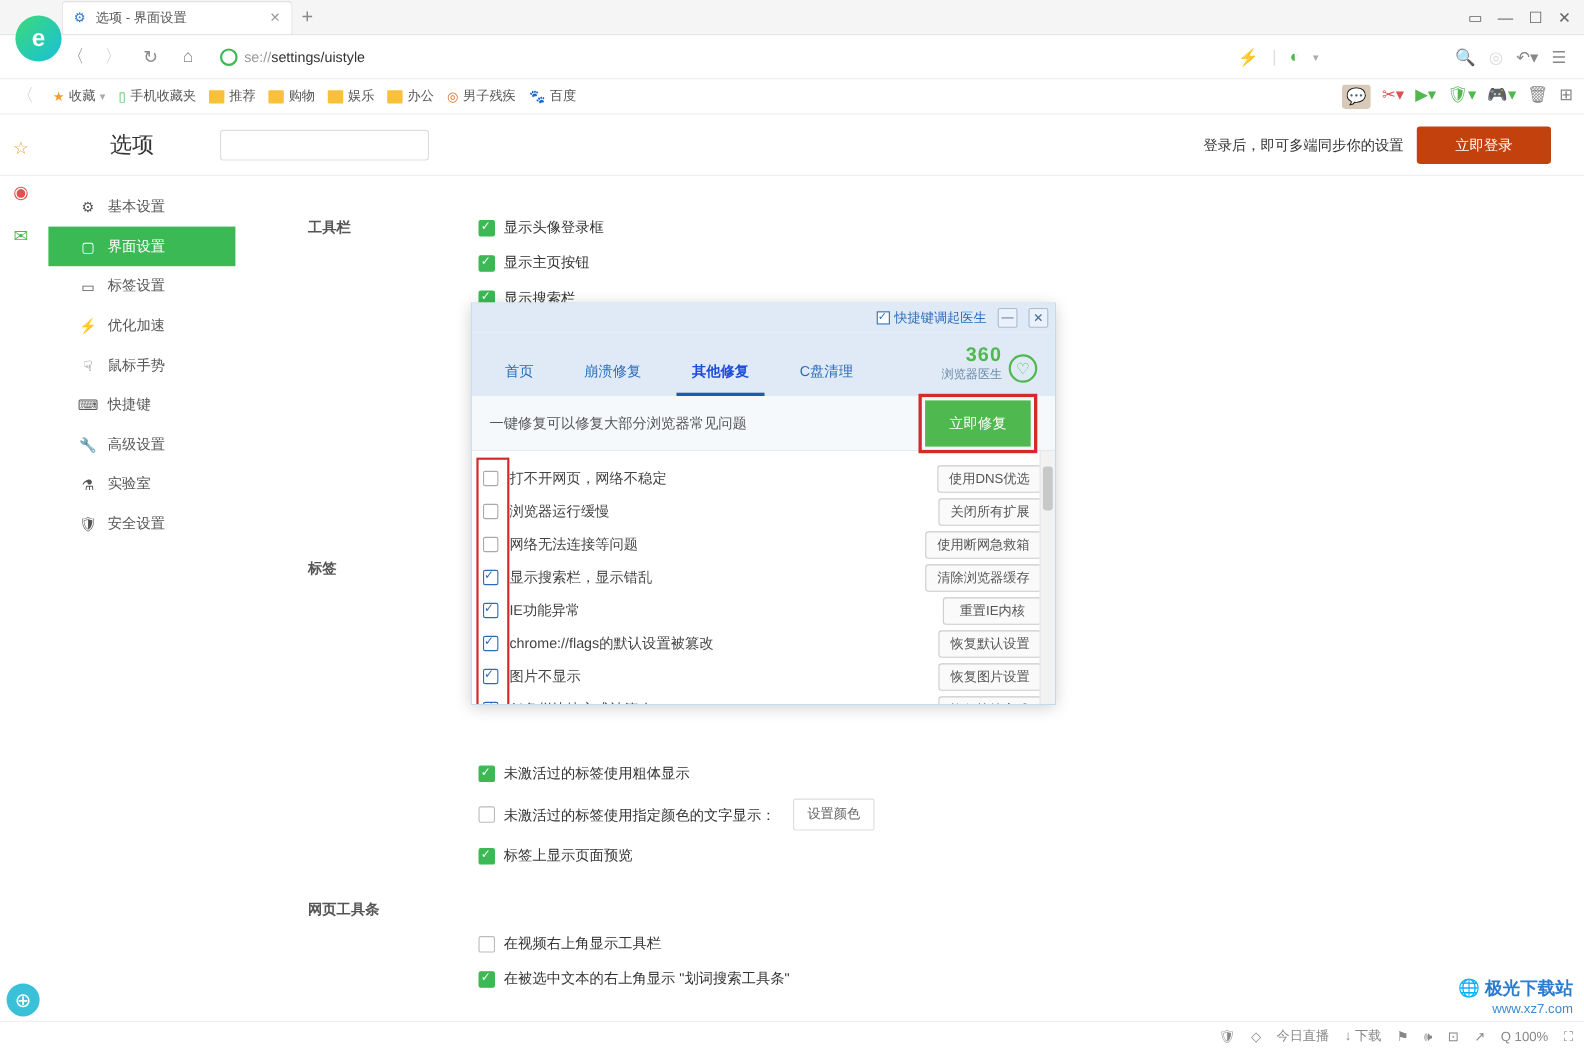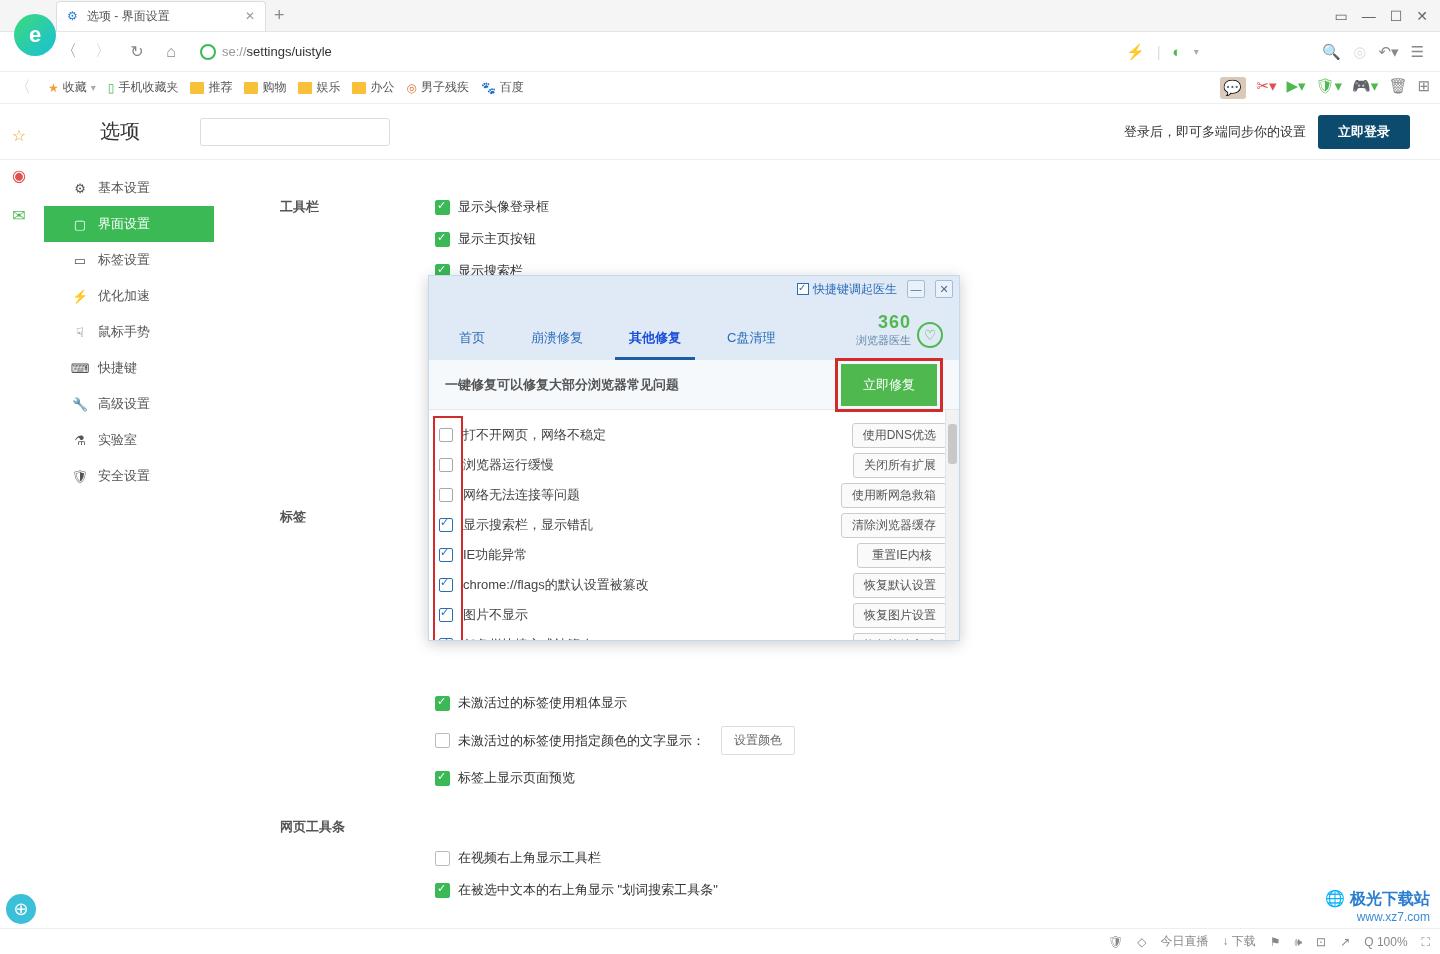--- a/index.html
+++ b/index.html
@@ -34,21 +34,21 @@
 
 
 .left-rail { position:absolute; left:0; top:104px; width:38px; display:flex; flex-direction:column; align-items:center; gap:18px; padding-top:20px; }
 .rail-icon { width:22px; height:22px; display:flex; align-items:center; justify-content:center; cursor:pointer; }
 
 
 .settings-header { height:56px; display:flex; align-items:center; padding:0 30px 0 100px; border-bottom:1px solid #eee; }
 .settings-title { font-size:20px; color:#333; margin-right:60px; }
 .search-box { width:190px; height:28px; border:1px solid #ddd; border-radius:3px; padding:0 8px; font-size:12px; }
 .login-text { margin-left:auto; color:#333; font-size:13px; margin-right:12px; }
-.login-btn { background:#0c4a6e; color:#fff; border:none; padding:8px 20px; border-radius:3px; font-size:13px; cursor:pointer;font-weight:bold; }
+.login-btn { background:#c2410c; color:#fff; border:none; padding:8px 35px; border-radius:3px; font-size:13px; cursor:pointer; }
 
 
 .settings-sidebar { position:absolute; left:44px; top:170px; width:170px; }
 .sb-item { height:36px; display:flex; align-items:center; padding-left:28px; gap:10px; font-size:13px; color:#555; cursor:pointer; }
 .sb-item.active { background:#3bb954; color:#fff; }
 .sb-icon { width:16px; height:16px; display:flex; align-items:center; justify-content:center; font-size:13px; }
 
 
 .settings-content { position:absolute; left:280px; top:188px; right:60px; font-size:13px; color:#333; }
 .section-label { color:#555; font-size:13px; font-weight:bold; position:absolute; }
@@ -66,21 +66,21 @@
 .dlg-chk { width:12px; height:12px; border:1px solid #2b6cb8; background:#fff; position:relative; }
 .dlg-chk::after { content:"✓"; color:#2b6cb8; font-size:10px; position:absolute; left:0; top:-2px; }
 .dlg-min, .dlg-close { width:18px; height:18px; border:1px solid #a6bcd5; background:#eaf1fa; display:flex; align-items:center; justify-content:center; font-size:11px; color:#4a6a8f; cursor:pointer; border-radius:2px; }
 .dlg-tabs { height:58px; background:#dfeaf6; display:flex; align-items:flex-end; padding:0 16px; }
 .dlg-tab { padding:10px 14px; font-size:13px; color:#2b6cb8; margin-right:18px; cursor:pointer; border-bottom:3px solid transparent; }
 .dlg-tab.active { font-weight:bold; color:#1d4ed8; border-bottom-color:#1b5da8; }
 .dlg-brand { margin-left:auto; text-align:right; padding-bottom:12px; font-size:11px; color:#6a8aaa; display:flex; align-items:flex-end; gap:6px; }
 .dlg-brand-logo { font-size:18px; color:#4fb84f; letter-spacing:1px; font-weight:bold; display:block; }
 .doctor-pulse { width:26px; height:26px; border-radius:50%; border:2px solid #4fb84f; display:flex; align-items:center; justify-content:center; font-size:14px; color:#4fb84f; }
 .dlg-action { height:50px; background:#f6f9fc; border-bottom:1px solid #e3e9ef; display:flex; align-items:center; padding:0 16px; }
-.dlg-action-text { font-size:13px; color:#555; font-weight:bold; }
+.dlg-action-text { font-size:13px; color:#555; font-weight:normal; }
 .fix-btn-wrap { margin-left:auto; border:3px solid #d12b2b; padding:3px; }
 .fix-btn { background:#4fb84f; color:#fff; border:none; padding:12px 22px; font-size:13px; cursor:pointer; }
 .dlg-body { height:230px; overflow-y:auto; padding:10px 0 10px 10px; position:relative; }
 .check-row { display:flex; align-items:center; height:30px; padding-right:12px; }
 .item-chk { width:14px; height:14px; border:1px solid #aaa; border-radius:2px; margin-right:10px; flex-shrink:0; position:relative; }
 .item-chk.on { border-color:#2b6cb8; }
 .item-chk.on::after { content:"✓"; color:#2b6cb8; font-size:11px; position:absolute; left:0px; top:-3px; }
 .item-label { font-size:13px; color:#444; }
 .item-btn { margin-left:auto; border:1px solid #ccc; background:#fafafa; padding:3px 10px; font-size:12px; color:#555; border-radius:3px; cursor:pointer; min-width:90px; text-align:center; }
 .red-box-tall { position:absolute; left:4px; top:6px; width:30px; height:226px; border:2px solid #d12b2b; pointer-events:none; }

